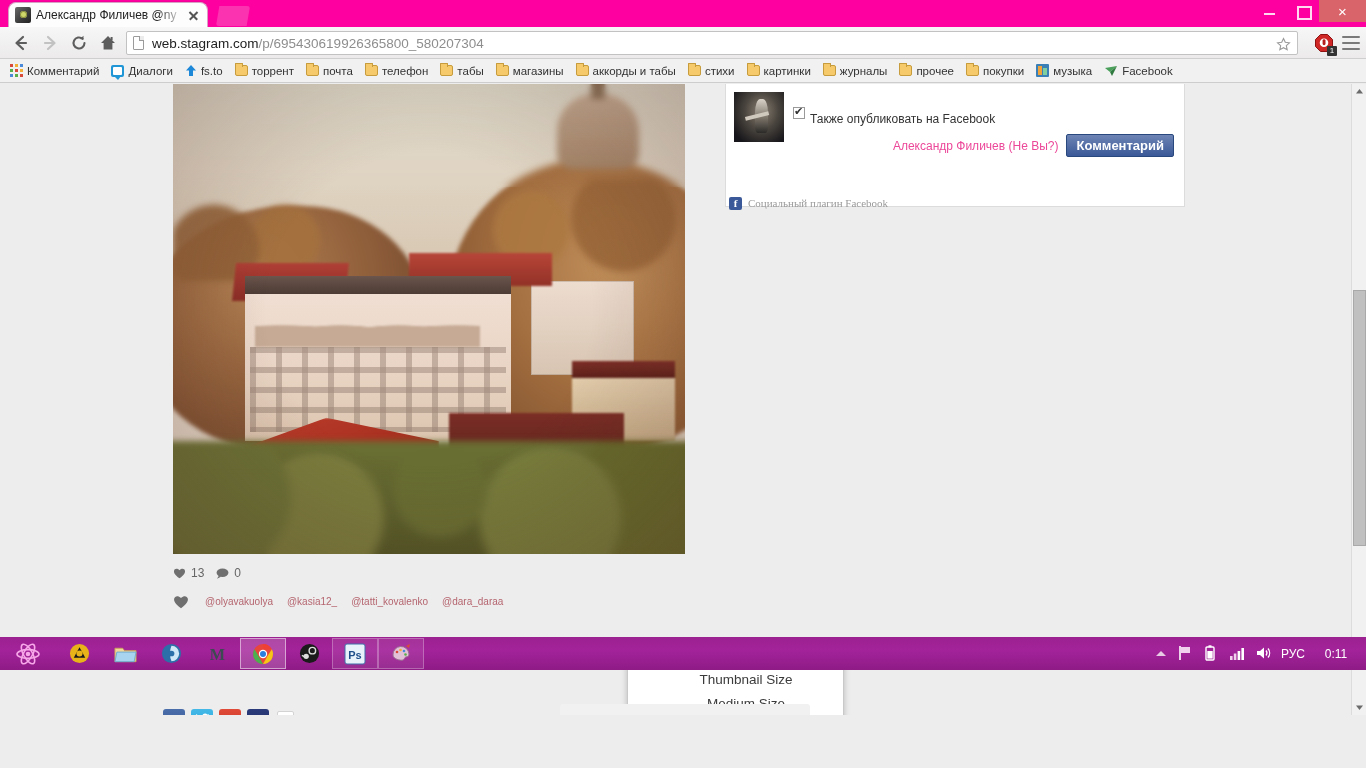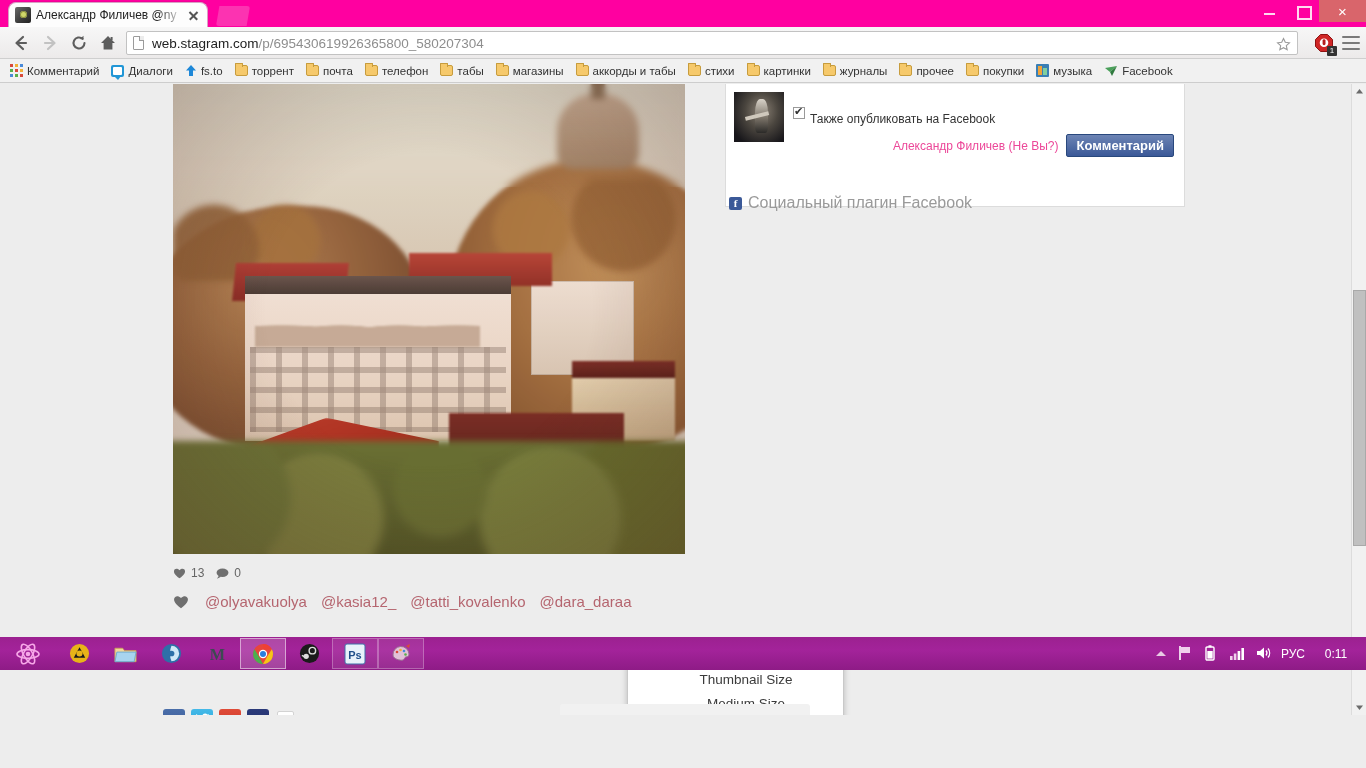--- a/index.html
+++ b/index.html
@@ -272,21 +272,21 @@
   }
   .meta-item { display:flex; align-items:center; gap:5px; }
   .heart-sm { width: 13px; height: 12px; }
   .bubble-sm { width: 13px; height: 11px; }
 
   .tags-row {
     position: absolute; left: 173px; top: 506px; width: 560px; height: 22px;
     display: flex; align-items: center; gap: 14px;
   }
   .heart-big { width: 16px; height: 15px; margin-right: 2px; }
-  .tag { font-size: 15px; color: #b5656f; white-space: nowrap; }
+  .tag { font-size: 10px; color: #b5656f; white-space: nowrap; }
 
   .dl-btn {
     position: absolute; left: 629px; top: 558px; width: 52px; height: 21px;
     background: linear-gradient(#fbfbfb,#eeeeee);
     border: 1px solid #c6c6c6; border-radius: 3px;
     display: flex; align-items: center; justify-content: center; gap: 4px;
     font-size: 12px; color: #555;
   }
   .dl-ic { width: 11px; height: 11px; }
   .caret { width:0;height:0;border-left:4px solid transparent;border-right:4px solid transparent;border-top:4px solid #555; }
@@ -362,21 +362,21 @@
   }
   .fb-plugin-row {
     position: absolute; left: 725px; top: 106px; width: 460px; height: 26px;
     display: flex; align-items: center; gap: 6px; padding-left: 4px;
   }
   .fb-plugin-ic {
     width: 13px; height: 13px; background: #3b5998; border-radius: 2px;
     color: #fff; font-size: 11px; font-weight: bold; line-height: 13px; text-align: center;
     font-family: "Liberation Serif", serif;
   }
-  .fb-plugin-label { font-size: 16px; color: #9a9a9a; }
+  .fb-plugin-label { font-size: 11px; color: #9a9a9a; font-family: Liberation Serif, serif; }
 
   .ghost-panel {
     position: absolute; left: 560px; top: 620px; width: 250px; height: 14px;
     background: #f1f1f1; border-radius: 3px 3px 0 0;
   }
 
   
   .vscroll {
     position: absolute; right: 0; top: 84px; width: 15px; height: 631px;
     background: #f1f1f1; border-left: 1px solid #dcdcdc;

